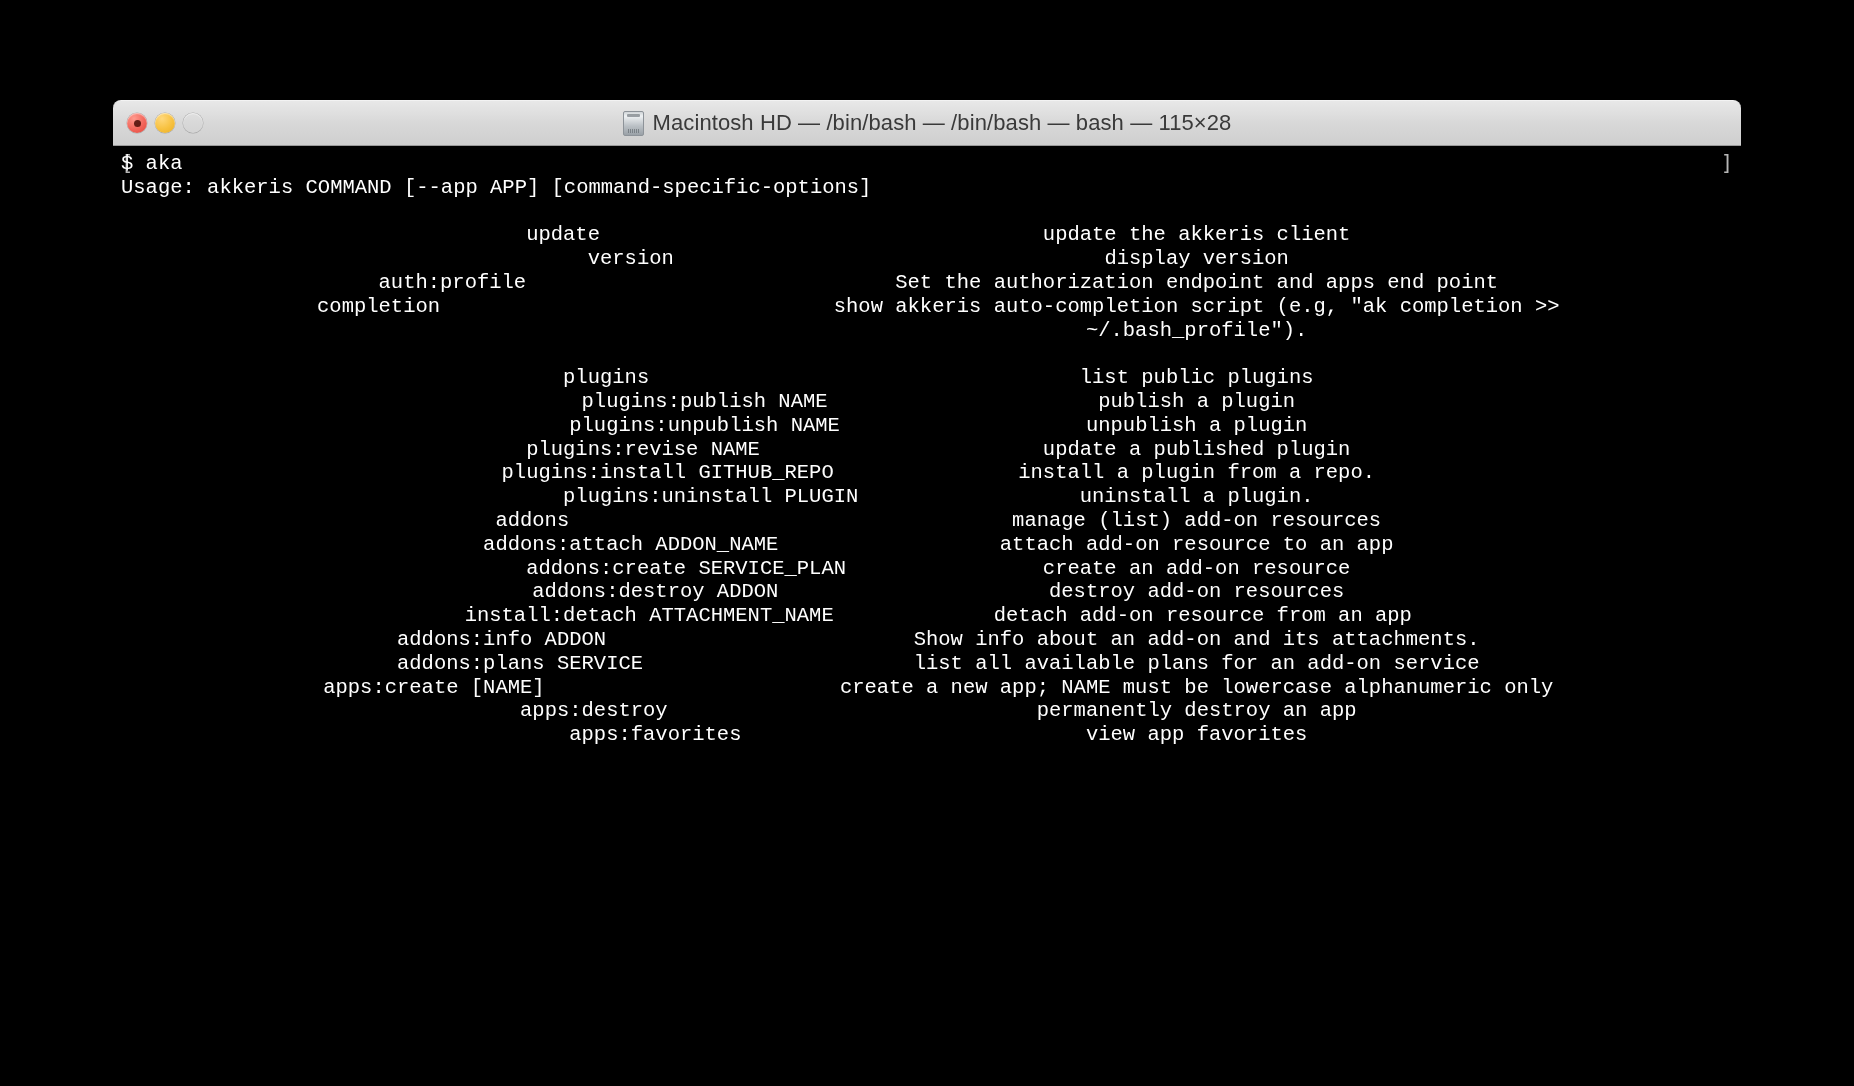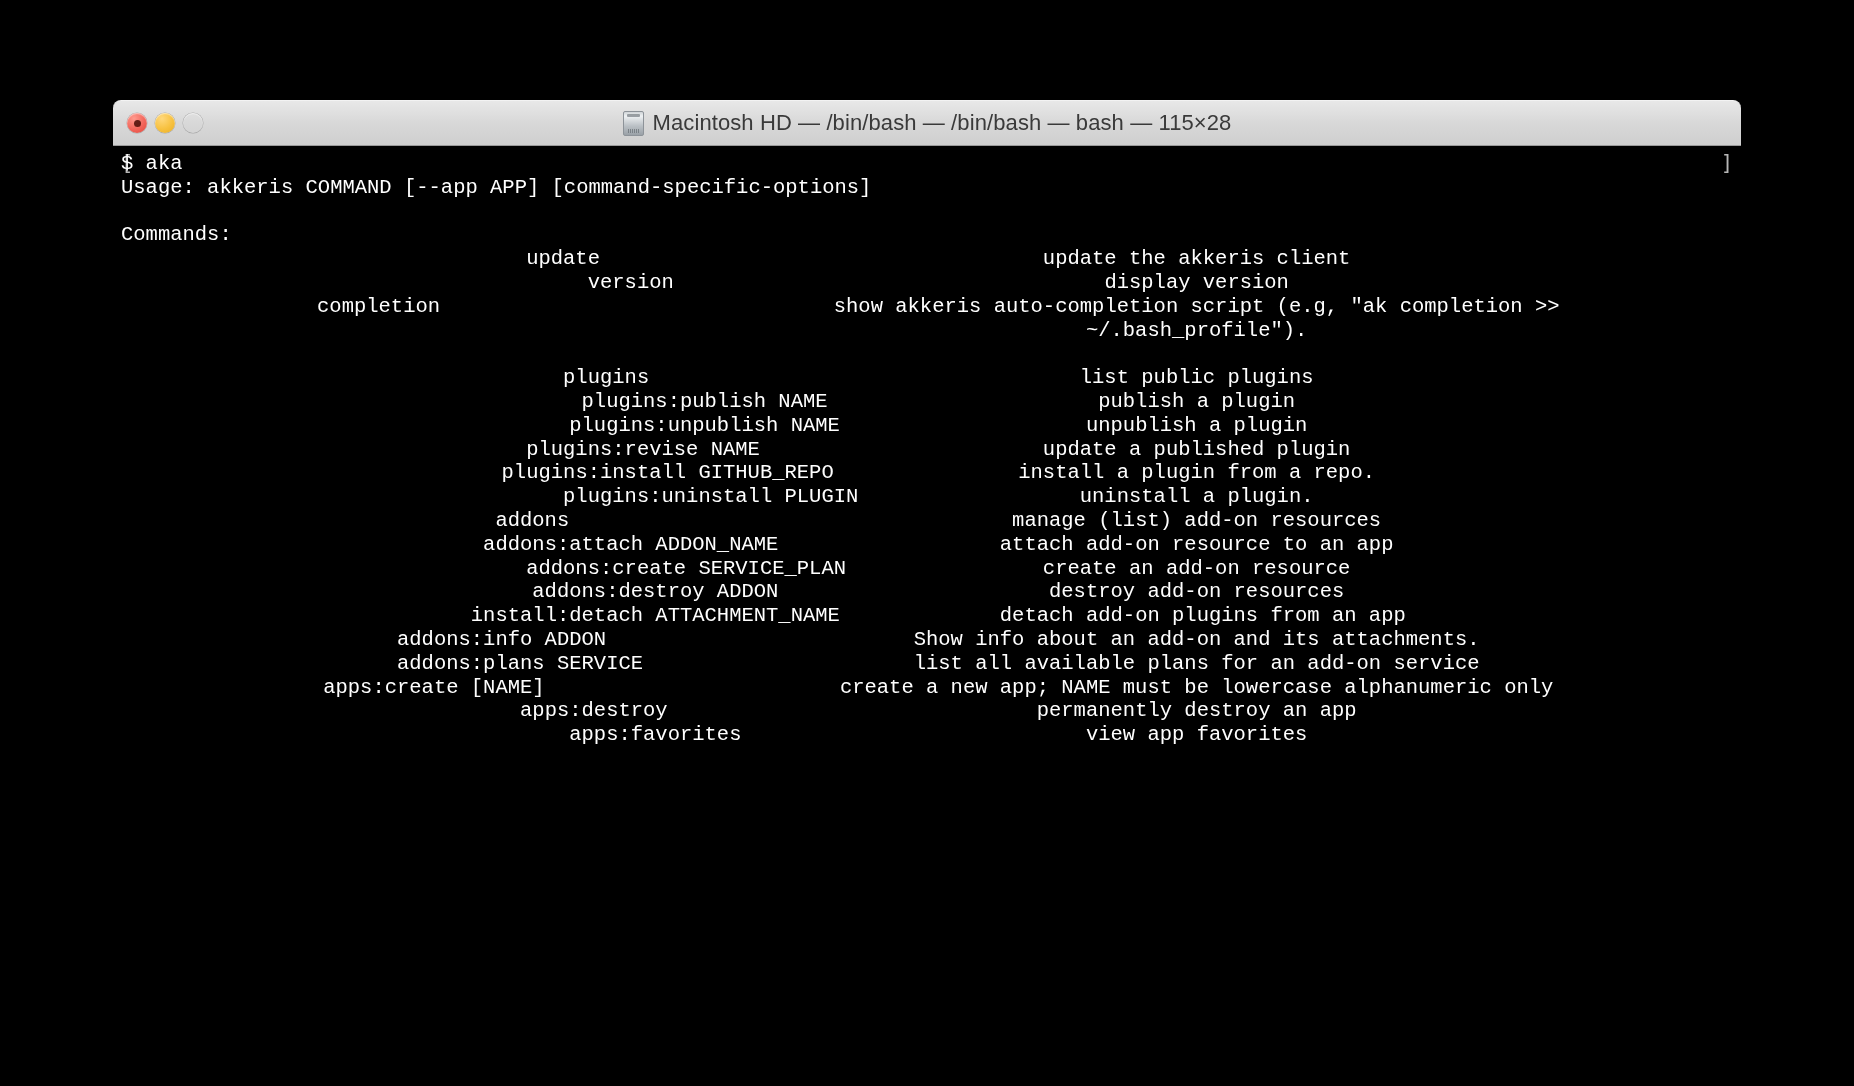--- a/index.html
+++ b/index.html
@@ -180,38 +180,38 @@
     </div>
 
     <div class="term-body">
       <span class="edge-bracket left">[</span>
       <span class="edge-bracket right">]</span>
 
       <div class="term-screen">
         <div class="term-line"><span>$ </span><span>aka</span></div>
         <div class="term-line">Usage: akkeris COMMAND [--app APP] [command-specific-options]</div>
         <div class="term-line blank">&nbsp;</div>
-        <div class="term-line">Commands:</div>
         <div id="command-list">
             <div class="term-line cmd-row"><span>  update                                    </span><span>update the akkeris client</span></div>
             <div class="term-line cmd-row"><span>  version                                   </span><span>display version</span></div>
+            <div class="term-line cmd-row"><span>  auth:profile                              </span><span>Set the authorization endpoint and apps end point</span></div>
             <div class="term-line cmd-row"><span>  completion                                </span><span>show akkeris auto-completion script (e.g, "ak completion &gt;&gt;</span></div>
             <div class="term-line cmd-row">                                            ~/.bash_profile").</div>
             <div class="term-line blank">&nbsp;</div>
             <div class="term-line cmd-row"><span>  plugins                                   </span><span>list public plugins</span></div>
             <div class="term-line cmd-row"><span>  plugins:publish NAME                      </span><span>publish a plugin</span></div>
             <div class="term-line cmd-row"><span>  plugins:unpublish NAME                    </span><span>unpublish a plugin</span></div>
             <div class="term-line cmd-row"><span>  plugins:revise NAME                       </span><span>update a published plugin</span></div>
             <div class="term-line cmd-row"><span>  plugins:install GITHUB_REPO               </span><span>install a plugin from a repo.</span></div>
             <div class="term-line cmd-row"><span>  plugins:uninstall PLUGIN                  </span><span>uninstall a plugin.</span></div>
             <div class="term-line cmd-row"><span>  addons                                    </span><span>manage (list) add-on resources</span></div>
             <div class="term-line cmd-row"><span>  addons:attach ADDON_NAME                  </span><span>attach add-on resource to an app</span></div>
             <div class="term-line cmd-row"><span>  addons:create SERVICE_PLAN                </span><span>create an add-on resource</span></div>
             <div class="term-line cmd-row"><span>  addons:destroy ADDON                      </span><span>destroy add-on resources</span></div>
-            <div class="term-line cmd-row"><span>  install:detach ATTACHMENT_NAME             </span><span>detach add-on plugins from an app</span></div>
+            <div class="term-line cmd-row"><span>  install:detach ATTACHMENT_NAME             </span><span>detach add-on resource from an app</span></div>
             <div class="term-line cmd-row"><span>  addons:info ADDON                         </span><span>Show info about an add-on and its attachments.</span></div>
             <div class="term-line cmd-row"><span>  addons:plans SERVICE                      </span><span>list all available plans for an add-on service</span></div>
             <div class="term-line cmd-row"><span>  apps:create [NAME]                        </span><span>create a new app; NAME must be lowercase alphanumeric only</span></div>
             <div class="term-line cmd-row"><span>  apps:destroy                              </span><span>permanently destroy an app</span></div>
             <div class="term-line cmd-row"><span>  apps:favorites                            </span><span>view app favorites</span></div>
           </div>
       </div>
     </div>
 
   </div>

